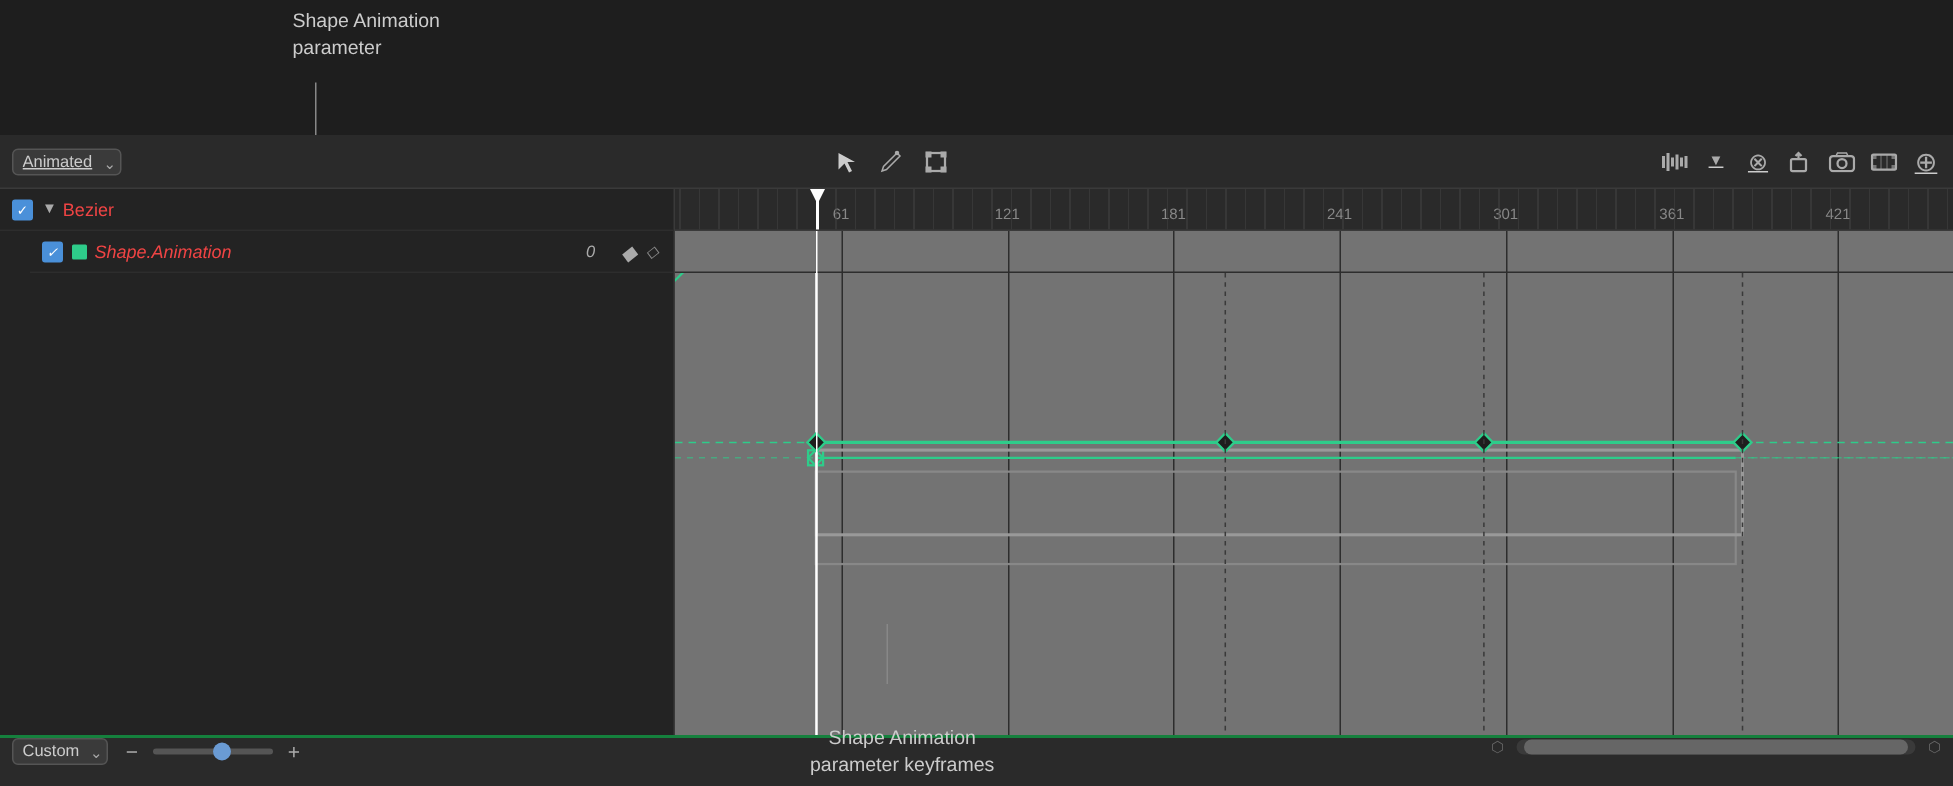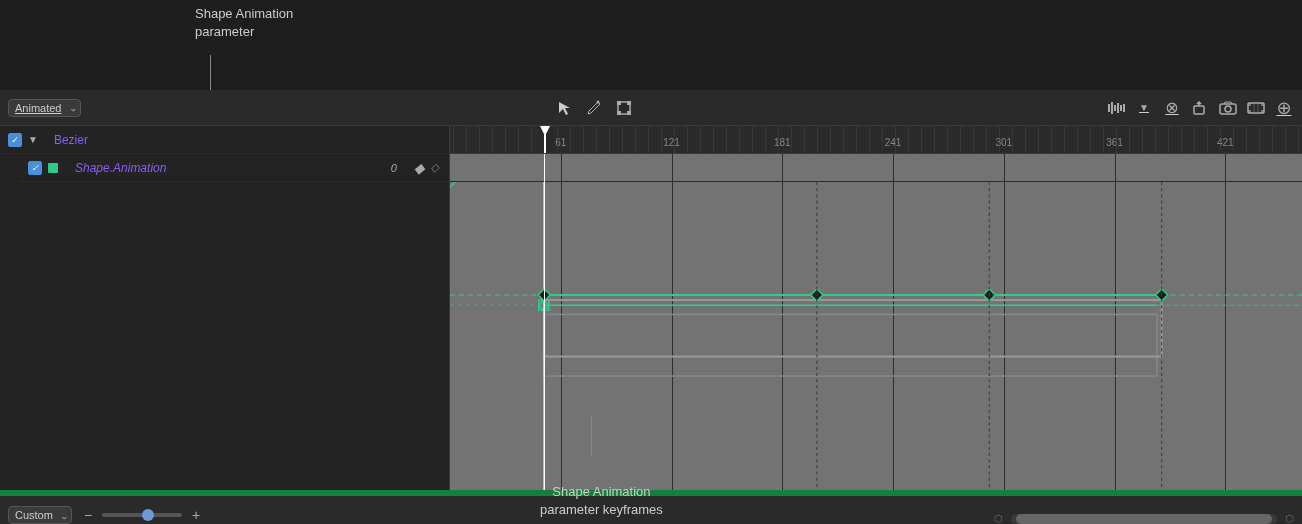--- a/index.html
+++ b/index.html
@@ -148,23 +148,22 @@
       color: #fff;
       font-size: 9px;
     }
     .layer-triangle {
       color: #aaa;
       margin-right: 4px;
       font-size: 10px;
     }
     .layer-name {
       flex: 1;
-      color: #8b5cf6;
+      color: #ef4444;
       font-size: 12px;
-      margin-left: 12px;
     }
     .layer-value {
       color: #aaa;
       margin-right: 8px;
       font-size: 11px;
       min-width: 20px;
       text-align: center;
     }
     .keyframe-nav {
       display: flex;
@@ -229,24 +228,24 @@
     
     .track-row {
       height: 28px;
       border-bottom: 1px solid #2d2d2d;
       position: relative;
     }
 
     
     .status-bar {
       display: flex;
-      align-items: flex-end;
+      align-items: flex-start;
       justify-content: space-between;
       background: #2a2a2a;
-      border-top: 6px solid #15803d;
+      border-top: 2px solid #15803d;
       height: 34px;
       padding: 0 8px;
     }
     .status-left {
       display: flex;
       align-items: center;
       gap: 8px;
     }
     .status-right {
       display: flex;

